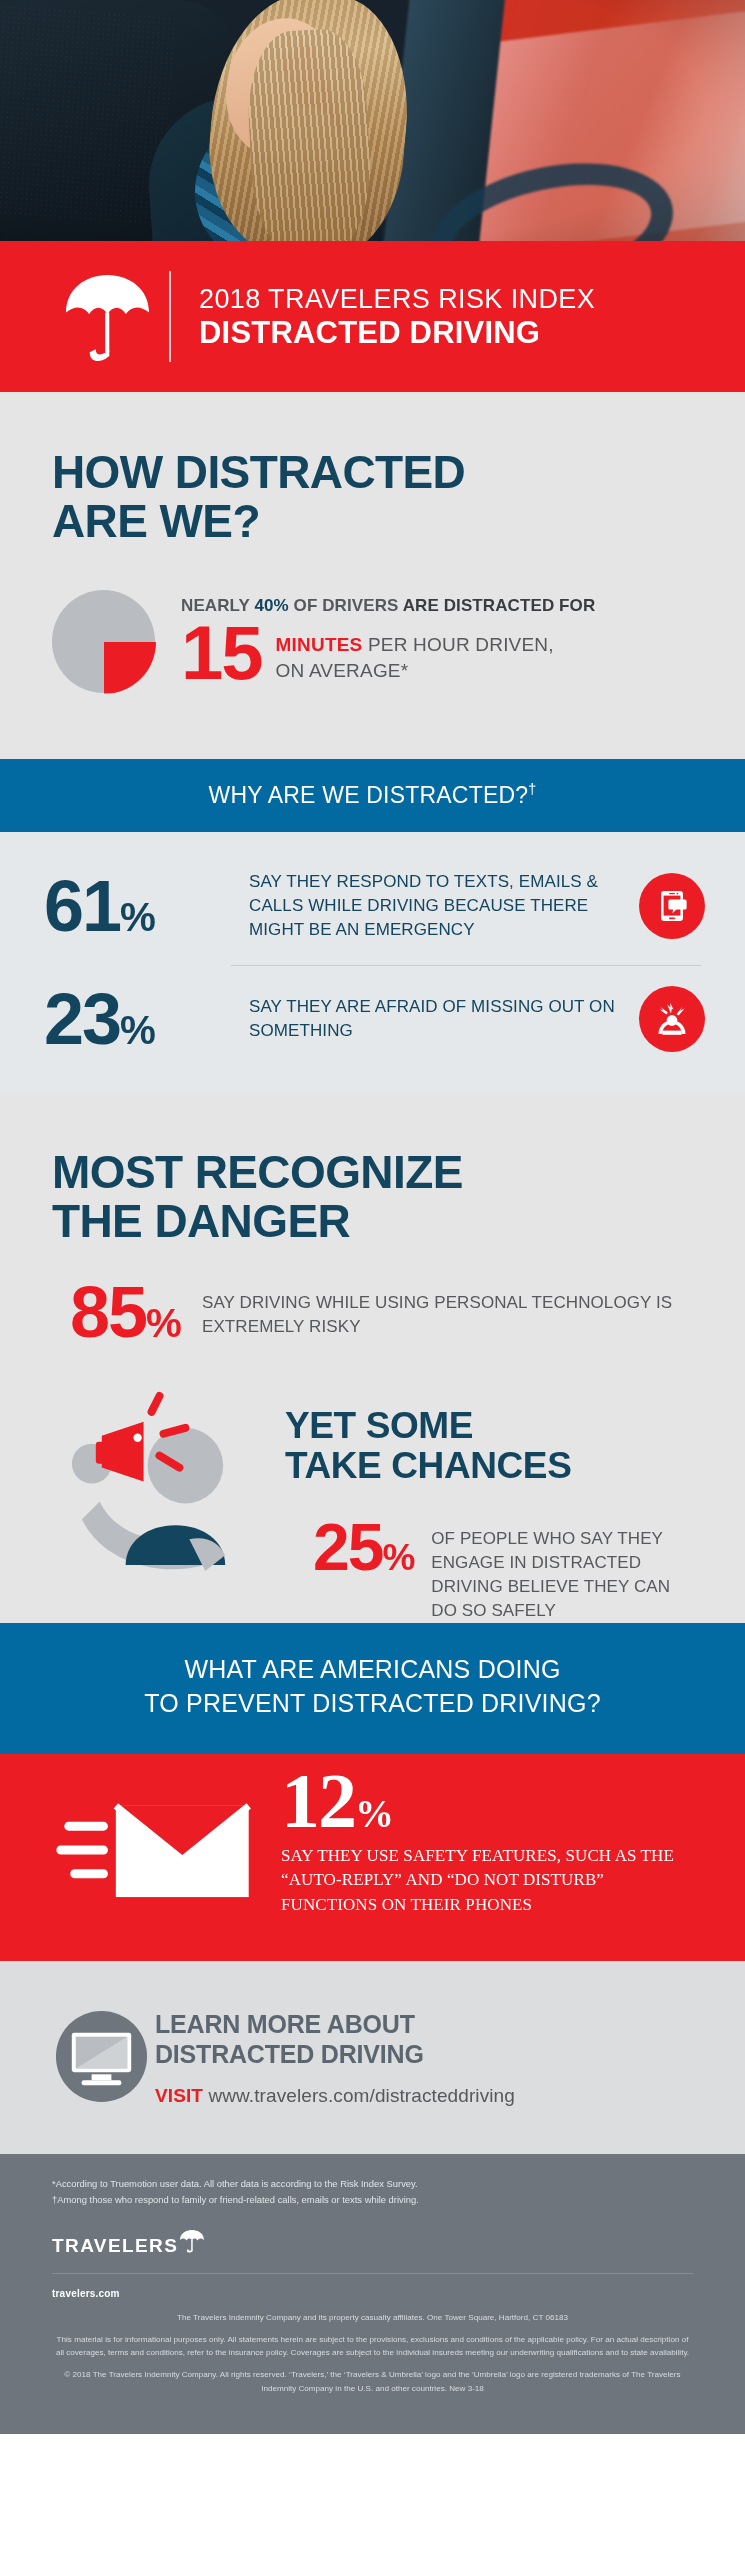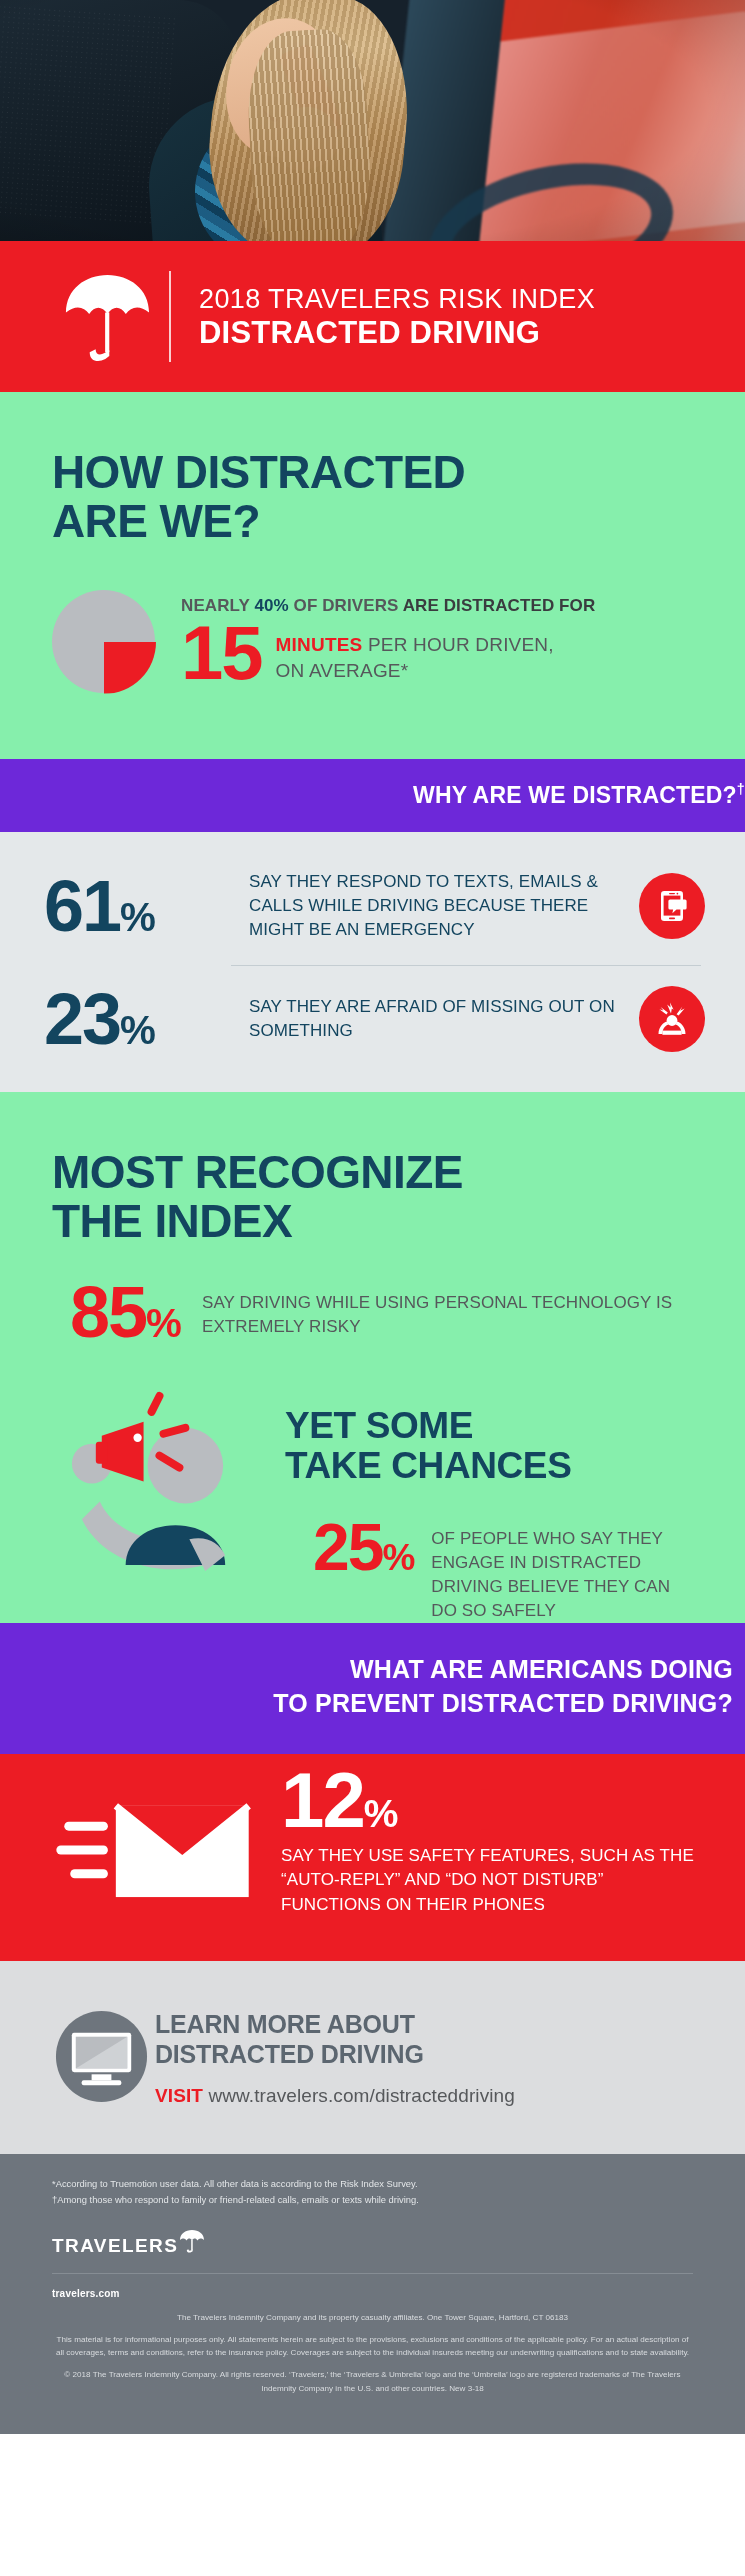--- a/index.html
+++ b/index.html
@@ -114,21 +114,21 @@
   .umbrella svg { display:block; }
   .tdivider { width:2px; height:91px; background:rgba(255,255,255,.78); margin:0 28px 0 6px; }
   .titletxt { padding-top:2px; }
   .titletxt .t1 {
     font-size:27px; letter-spacing:0.4px; font-weight:400; line-height:1.16;
     font-family:"Liberation Sans", sans-serif;
   }
   .titletxt .t2 { font-size:31px; font-weight:700; letter-spacing:0.2px; line-height:1.16; }
 
   
-  .sec-white { background:#86efac; }
+  .sec-white { background:#e5e5e5; }
   .h-big {
     font-size:46px; font-weight:700; line-height:1.06; color:#13455f;
     letter-spacing:-0.6px;
   }
   .how-wrap { padding:56px 52px 0 52px; }
 
   .stat40 { display:flex; align-items:center; padding:44px 52px 66px 52px; gap:26px; }
   .pie { width:103px; height:103px; flex:0 0 103px; position:relative; }
   .pie .circ {
     width:103px; height:103px; border-radius:50%; background:#b9bcc0;
@@ -148,22 +148,22 @@
     font-size:76px; font-weight:700; color:#ec1c24; line-height:.92;
     letter-spacing:-2px; margin-right:14px;
   }
   .min-lines { padding-top:16px; }
   .min-l1 { font-size:19px; font-weight:400; color:#56585b; letter-spacing:0.2px; }
   .min-l1 b { color:#ec1c24; font-weight:700; }
   .min-l2 { font-size:19px; font-weight:400; color:#56585b; letter-spacing:0.2px; margin-top:4px; }
 
   
   .banner {
-    background:#6d28d9; color:#fff; text-align:right;
-    font-weight:700; letter-spacing:0.2px;
+    background:#0369a1; color:#fff; text-align:center;
+    font-weight:400; letter-spacing:0.2px;
   }
   .banner-1 { padding:22px 0 24px; font-size:23px; }
   .banner-2 { padding:30px 12px 34px; font-size:25px; line-height:1.34; }
   .sup { font-size:.62em; vertical-align:super; }
 
   
   .panel-grey { background:#e4e8ea; padding:38px 0 40px 0; }
   .why-row { display:flex; align-items:center; padding:0 40px 0 44px; gap:18px; }
   .why-num { font-size:72px; font-weight:700; color:#13455f; line-height:.92; letter-spacing:-2px;
              flex:0 0 187px; text-align:left; }
@@ -188,21 +188,21 @@
   .chances-art { flex:0 0 239px; position:relative; height:199px; }
   .chances-right { flex:1 1 auto; padding-top:16px; }
   .h-chances { font-size:37px; font-weight:700; color:#13455f; line-height:1.1; letter-spacing:-0.4px; }
   .stat25 { display:flex; align-items:flex-start; margin-top:30px; gap:18px; padding-left:28px; }
   .num25 { font-size:66px; font-weight:700; color:#ec1c24; line-height:.92; letter-spacing:-2px; }
   .num25 .pc { font-size:.56em; }
   .copy25 { font-size:17px; line-height:1.42; color:#56585b; padding-top:10px; letter-spacing:0.1px; }
 
   
   .prevent { background:#ec1c24; color:#fff; padding-bottom:44px; }
-  .prevent-body { display:flex; align-items:flex-start; padding:10px 46px 0 56px; gap:26px; }
+  .prevent-body { display:flex; align-items:flex-start; padding:10px 46px 0 56px; gap:26px;font-family:Liberation Serif, serif; }
   .env-wrap { flex:0 0 199px; padding-top:24px; position:relative; height:129px; }
   .prevent-right { flex:1 1 auto; }
   .num12 { font-size:78px; font-weight:700; line-height:.94; letter-spacing:-2px; color:#fff; }
   .num12 .pc { font-size:.5em; }
   .copy12 { font-size:17px; line-height:1.44; color:#fff; letter-spacing:0.1px; margin-top:6px; }
 
   
   .learn { background:#dcdddf; padding:46px 52px 44px 52px; display:flex; align-items:center; }
   .learn-icon { flex:0 0 103px; }
   .learn-txt { flex:1 1 auto; }
@@ -325,21 +325,21 @@
             <path d="M15.4 16.6 L8.4 11.2 L12.4 12.6 L9.6 9 L16.8 14.4 Z" fill="#fff"></path>
           </svg>
         </div>
       </div>
     </div>
   </div>
 
   <div class="sec-white">
     <div class="recog-wrap">
       <div class="h-big">MOST RECOGNIZE</div>
-      <div class="h-big">THE INDEX</div>
+      <div class="h-big">THE DANGER</div>
     </div>
 
     <div class="stat85">
       <div class="num85"><span>85</span><span class="pc">%</span></div>
       <div class="copy85">SAY DRIVING WHILE USING PERSONAL TECHNOLOGY IS EXTREMELY RISKY</div>
     </div>
 
     <div class="chances">
       <div class="chances-art">
         <svg width="239" height="199" viewBox="0 0 240 200" aria-hidden="true">

